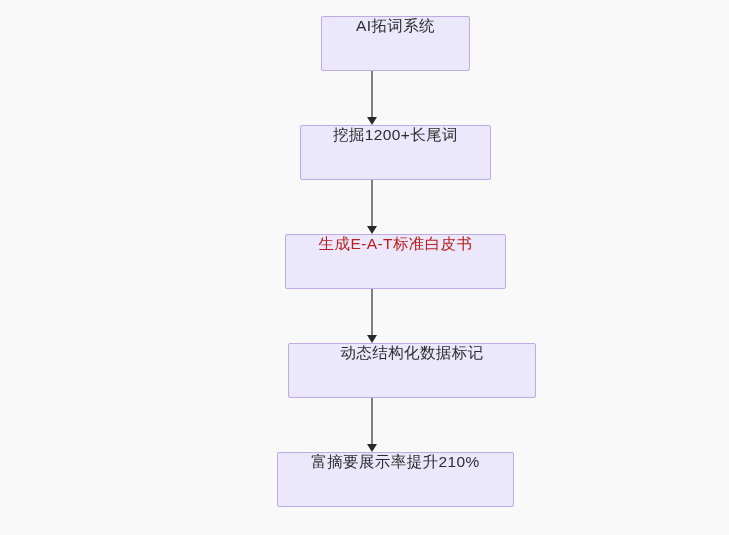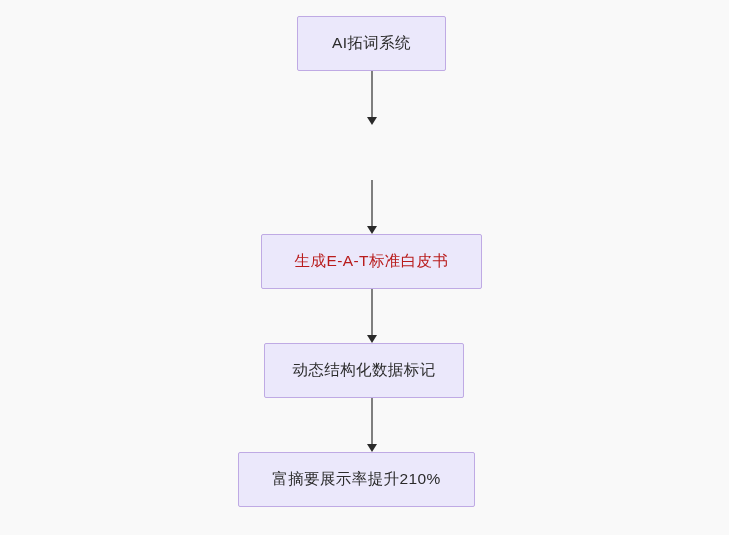--- a/index.html
+++ b/index.html
@@ -19,28 +19,29 @@
     height: 535px;
     background: #f9f9f9;
   }
   .node {
     position: absolute;
     box-sizing: border-box;
     background: #ebe8fb;
     border: 1.6px solid #bfaae4;
     border-radius: 2px;
     display: flex;
-    align-items: center;
+    align-items: flex-start;
     justify-content: center;
     color: #2b2b2b;
     font-size: 15.5px;
     letter-spacing: 0.4px;
     line-height: 1.2;
     white-space: nowrap;
     user-select: none;
+    margin-left: 24px;
   }
   .node-label {
     display: block;
   }
   .edge {
     position: absolute;
     pointer-events: none;
   }
   .edge-line {
     position: absolute;
@@ -75,22 +76,25 @@
       <div class="edge-line" style="height: 47px; background: rgb(127, 127, 127);"></div>
       <div class="edge-head" style="top: 46px; border-top-color: rgb(42, 42, 42);"></div>
     </div>
     <div class="edge" style="left: 371px; top: 398px; height: 54px; width: 2px;">
       <div class="edge-line" style="height: 47px; background: rgb(127, 127, 127);"></div>
       <div class="edge-head" style="top: 46px; border-top-color: rgb(42, 42, 42);"></div>
     </div>
     <div class="node" style="left: 297px; top: 16px; width: 149px; height: 55px; background: rgb(235, 232, 251); border-color: rgb(191, 170, 228); color: rgb(43, 43, 43);">
       <span class="node-label">AI拓词系统</span>
     </div>
+    <div class="node" style="left: 276px; top: 125px; width: 191px; height: 55px; background: rgb(235, 232, 251); border-color: rgb(191, 170, 228); color: rgb(43, 43, 43);">
+      <span class="node-label">挖掘1200+长尾词</span>
+    </div>
     <div class="node" style="left: 261px; top: 234px; width: 221px; height: 55px; background: rgb(235, 232, 251); border-color: rgb(191, 170, 228); color: #b91c1c;">
       <span class="node-label">生成E-A-T标准白皮书</span>
     </div>
-    <div class="node" style="left: 264px; top: 343px; width: 200px; height: 55px; background: rgb(235, 232, 251); border-color: rgb(191, 170, 228); color: rgb(43, 43, 43);">
+    <div class="node" style="left: 264px; top: 343px; width: 248px; height: 55px; background: rgb(235, 232, 251); border-color: rgb(191, 170, 228); color: rgb(43, 43, 43);">
       <span class="node-label">动态结构化数据标记</span>
     </div>
-    <div class="node" style="left: 238px; top: 452px; width: 237px; height: 55px; background: rgb(235, 232, 251); border-color: rgb(191, 170, 228); color: rgb(43, 43, 43);">
+    <div class="node" style="left: 253px; top: 452px; width: 237px; height: 55px; background: rgb(235, 232, 251); border-color: rgb(191, 170, 228); color: rgb(43, 43, 43);">
       <span class="node-label">富摘要展示率提升210%</span>
     </div>
   </div>
 
 </body></html>

